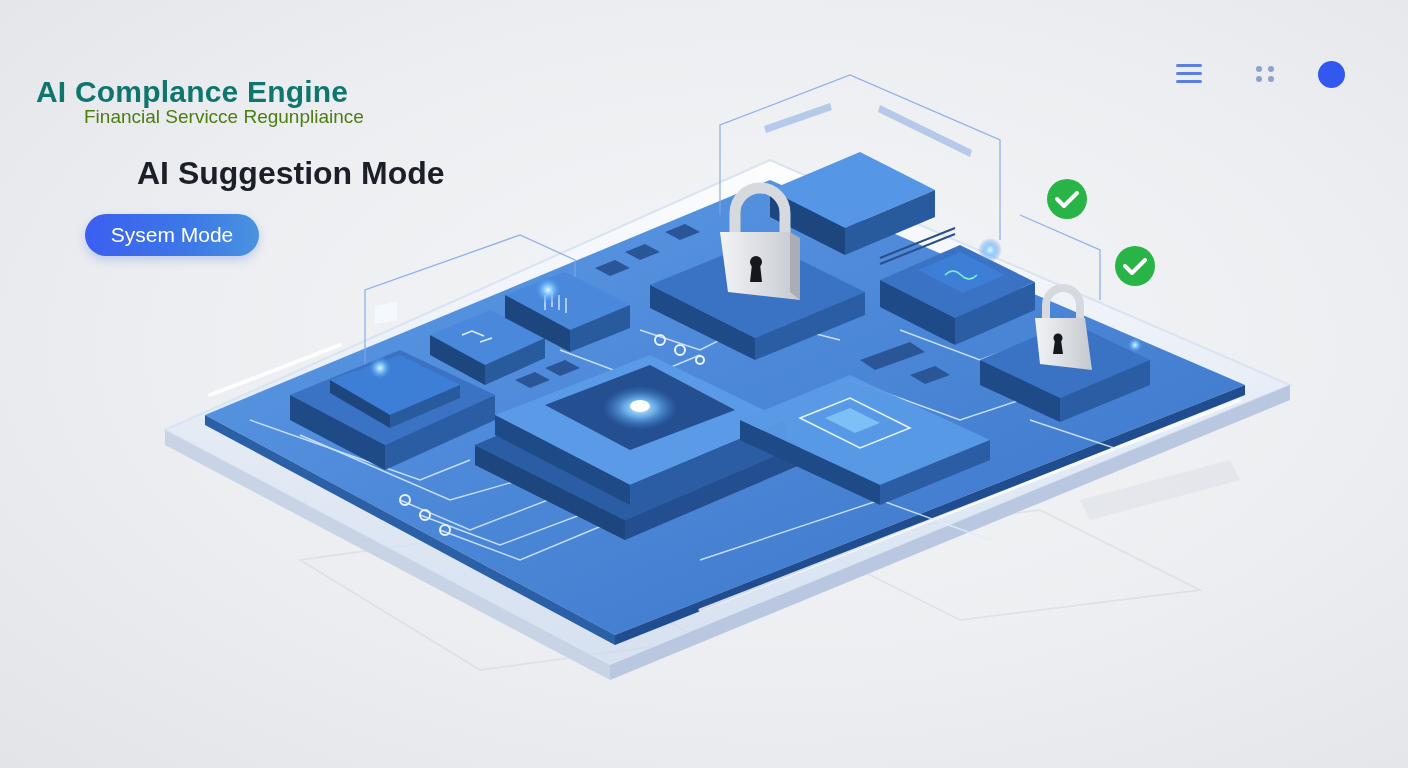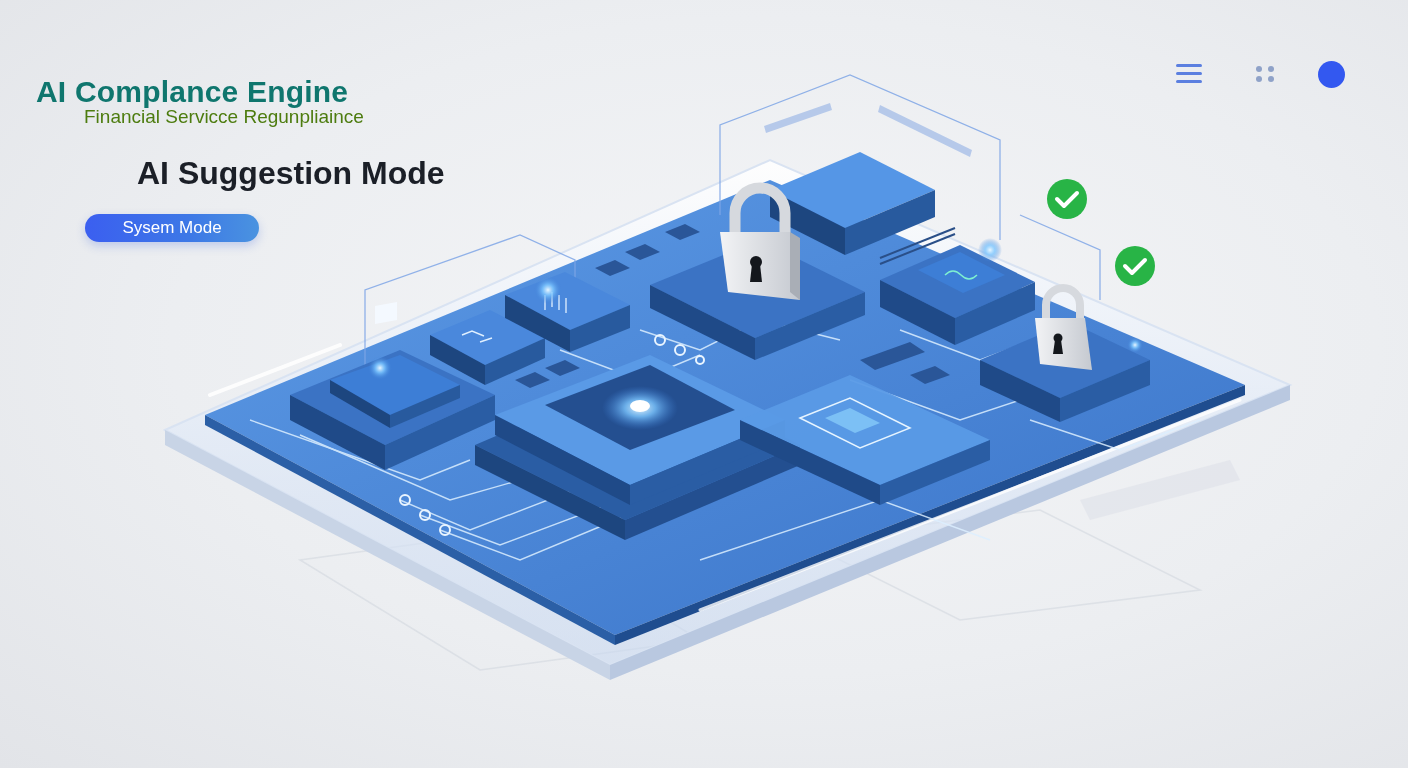--- a/index.html
+++ b/index.html
@@ -14,24 +14,24 @@
   }
   .subtitle {
     position:absolute; left:84px; top:106px;
     font-size:19px; color:#4d7c0f;
   }
   .heading {
     position:absolute; left:137px; top:155px;
     font-size:32px; font-weight:700; color:#1b1f27;text-align:right;
   }
   .mode-btn {
-    position:absolute; left:85px; top:214px; width:174px; height:28px;
+    position:absolute; left:85px; top:214px; width:174px; height:42px;
     border-radius:21px; border:none;
     background: linear-gradient(90deg, #3b5ff0 0%, #3d78e6 60%, #4a93e0 100%);
-    color:#fff; font-size:17px; font-family:"Liberation Sans", sans-serif;
+    color:#fff; font-size:21px; font-family:"Liberation Sans", sans-serif;
     display:flex; align-items:center; justify-content:center;
     box-shadow: 0 4px 10px rgba(60,100,220,0.25);
     cursor:pointer;
   }
   .top-icons { position:absolute; top:60px; left:1170px; width:190px; height:30px; }
   .menu-icon { position:absolute; left:6px; top:4px; width:26px; height:20px; cursor:pointer; }
   .menu-icon span { display:block; height:3px; border-radius:2px; background:#5b7fe0; margin-bottom:5px; }
   .grid-icon { position:absolute; left:86px; top:6px; width:18px; height:16px; cursor:pointer; }
   .grid-icon i { position:absolute; width:6px; height:6px; border-radius:50%; background:#8fa2c8; }
   .avatar {

